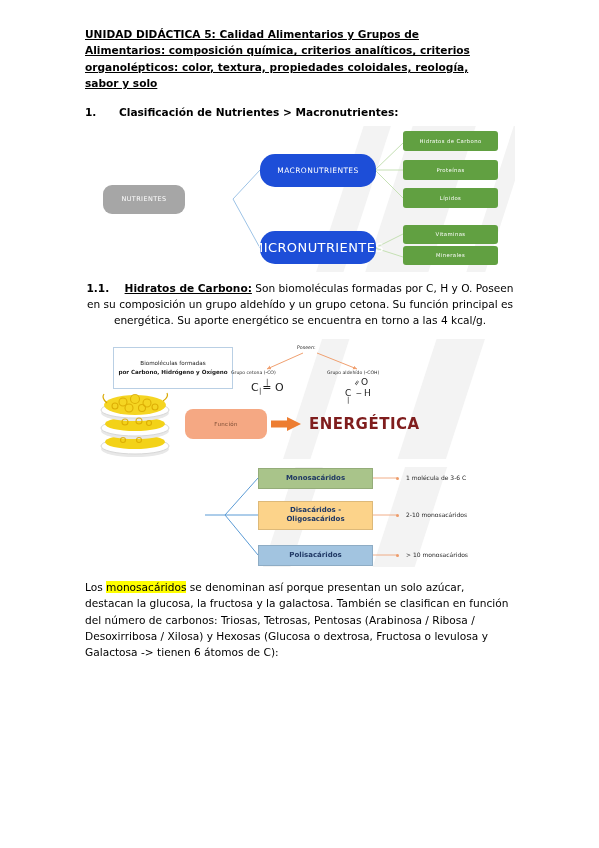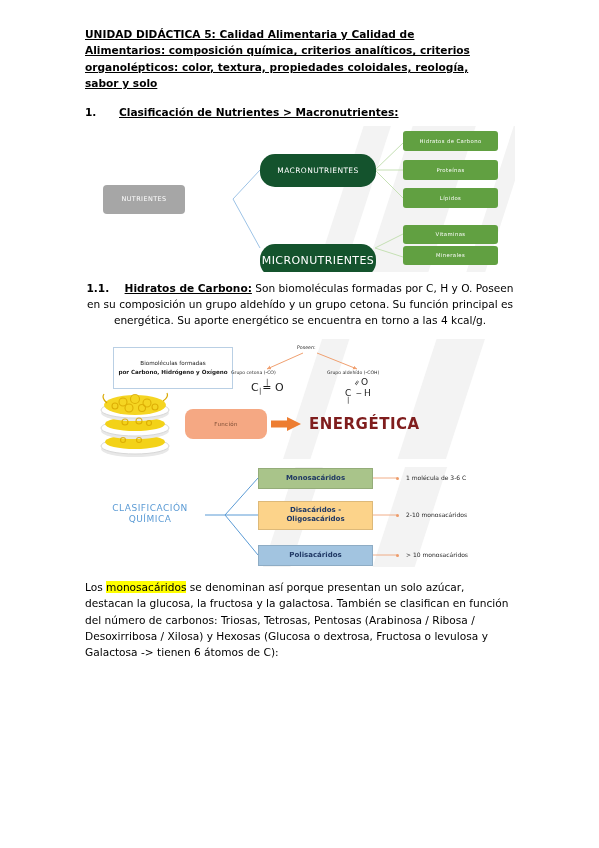--- a/index.html
+++ b/index.html
@@ -36,21 +36,21 @@
 
   .numbered-heading {
     font-size: 10.6px;
     font-weight: bold;
     line-height: 16px;
     color: #000;
     margin: 0 0 6px 0;
     display: flex;
   }
   .numbered-heading .num { width: 34px; flex: none; }
-  .numbered-heading .htext { text-decoration: underline; }
+  .numbered-heading .htext { }
 
   .para {
     font-size: 10.6px;
     line-height: 16.4px;
     color: #000;
     margin: 0;
   }
   .para.justify { text-align: justify; }
   .para .lead { font-weight: bold; text-decoration: underline; }
   .para .numlead { font-weight: bold; }
@@ -82,21 +82,21 @@
     box-sizing: border-box;
     display: flex;
     align-items: center;
     justify-content: center;
     text-align: center;
     color: #ffffff;
     letter-spacing: 0.4px;
     border-radius: 4px;
   }
   .node.grey { background: #a6a6a6; }
-  .node.blue { background: #14532d; border-radius: 15px; }
+  .node.blue { background: #1d4ed8; border-radius: 15px; }
   .node.green { background: #61a041; border-radius: 3px; }
   svg.lines { position: absolute; left: 0; top: 0; overflow: visible; }
 
   
   .fig-biomol { height: 120px; }
   .biobox {
     position: absolute;
     box-sizing: border-box;
     border: 1px solid #b9cfe4;
     background: #ffffff;
@@ -181,21 +181,21 @@
   }
   .pasta { position: absolute; }
 </style>
 </head>
 <body>
 
 <div class="page">
   <div class="content">
 
     <div class="doc-title">
-      <span>UNIDAD DIDÁCTICA 5: Calidad Alimentaria y Calidad de</span><br>
+      <span>UNIDAD DIDÁCTICA 5: Calidad Alimentarios y Grupos de</span><br>
       <span>Alimentarios: composición química, criterios analíticos, criterios</span><br>
       <span>organolépticos: color, textura, propiedades coloidales, reología,</span><br>
       <span>sabor y solo</span>
     </div>
 
     <div class="numbered-heading">
       <span class="num">1.</span>
       <span class="htext">Clasificación de Nutrientes &gt; Macronutrientes:</span>
     </div>
 
@@ -210,29 +210,29 @@
         <path d="M 148 73 L 175 122" stroke="#9dc3e6" stroke-width="1" fill="none"></path>
 
         <path d="M 290 44 L 318 17" stroke="#c5e0b4" stroke-width="1" fill="none"></path>
         <path d="M 290 44 L 318 44" stroke="#c5e0b4" stroke-width="1" fill="none"></path>
         <path d="M 290 44 L 318 72" stroke="#c5e0b4" stroke-width="1" fill="none"></path>
 
         <path d="M 290 122 L 318 108" stroke="#c5e0b4" stroke-width="1" fill="none"></path>
         <path d="M 290 122 L 318 131" stroke="#c5e0b4" stroke-width="1" fill="none"></path>
       </svg>
 
-      <div class="node grey" style="left:18px; top:59px; width:82px; height:29px; font-size:6.5px;">
+      <div class="node grey" style="left:18px; top:59px; width:82px; height:29px; font-size:6.5px;border-radius:9px;">
         <span>NUTRIENTES</span>
       </div>
 
       <div class="node blue" style="left:175px; top:28px; width:116px; height:33px; font-size:7.5px;">
         <span>MACRONUTRIENTES</span>
       </div>
 
-      <div class="node blue" style="left:175px; top:118px; width:116px; height:33px; font-size:11px;">
+      <div class="node blue" style="left:175px; top:105px; width:116px; height:33px; font-size:13px;">
         <span>MICRONUTRIENTES</span>
       </div>
 
       <div class="node green" style="left:318px; top:5px; width:95px; height:20px; font-size:5.3px;">
         <span>Hidratos de Carbono</span>
       </div>
       <div class="node green" style="left:318px; top:34px; width:95px; height:20px; font-size:5.3px;">
         <span>Proteínas</span>
       </div>
       <div class="node green" style="left:318px; top:62px; width:95px; height:20px; font-size:5.3px;">
@@ -332,24 +332,20 @@
       </svg>
 
       <div class="energetica" style="left:224px; top:76px;">ENERGÉTICA</div>
     </div>
 
 
     <div class="figure fig-clasif" style="margin-top:8px;">
       <div class="wm" style="left:190px; top:-20px; height:170px;"></div>
       <div class="wm" style="left:300px; top:-20px; width:40px; height:170px;"></div>
 
-      <div class="cq-title" style="left:10px; top:36px; width:110px;">
-        <div>CLASIFICACIÓN</div>
-        <div>QUÍMICA</div>
-      </div>
 
       <svg class="lines" width="430" height="100">
         <path d="M 120 48 L 140 48" stroke="#5b9bd5" stroke-width="1" fill="none"></path>
         <path d="M 140 48 L 173 11" stroke="#5b9bd5" stroke-width="1" fill="none"></path>
         <path d="M 140 48 L 173 48" stroke="#5b9bd5" stroke-width="1" fill="none"></path>
         <path d="M 140 48 L 173 88" stroke="#5b9bd5" stroke-width="1" fill="none"></path>
         <path d="M 288 11 L 312 11" stroke="#ed9b6a" stroke-width=".8" fill="none"></path>
         <path d="M 288 48 L 312 48" stroke="#ed9b6a" stroke-width=".8" fill="none"></path>
         <path d="M 288 88 L 312 88" stroke="#ed9b6a" stroke-width=".8" fill="none"></path>
       </svg>

